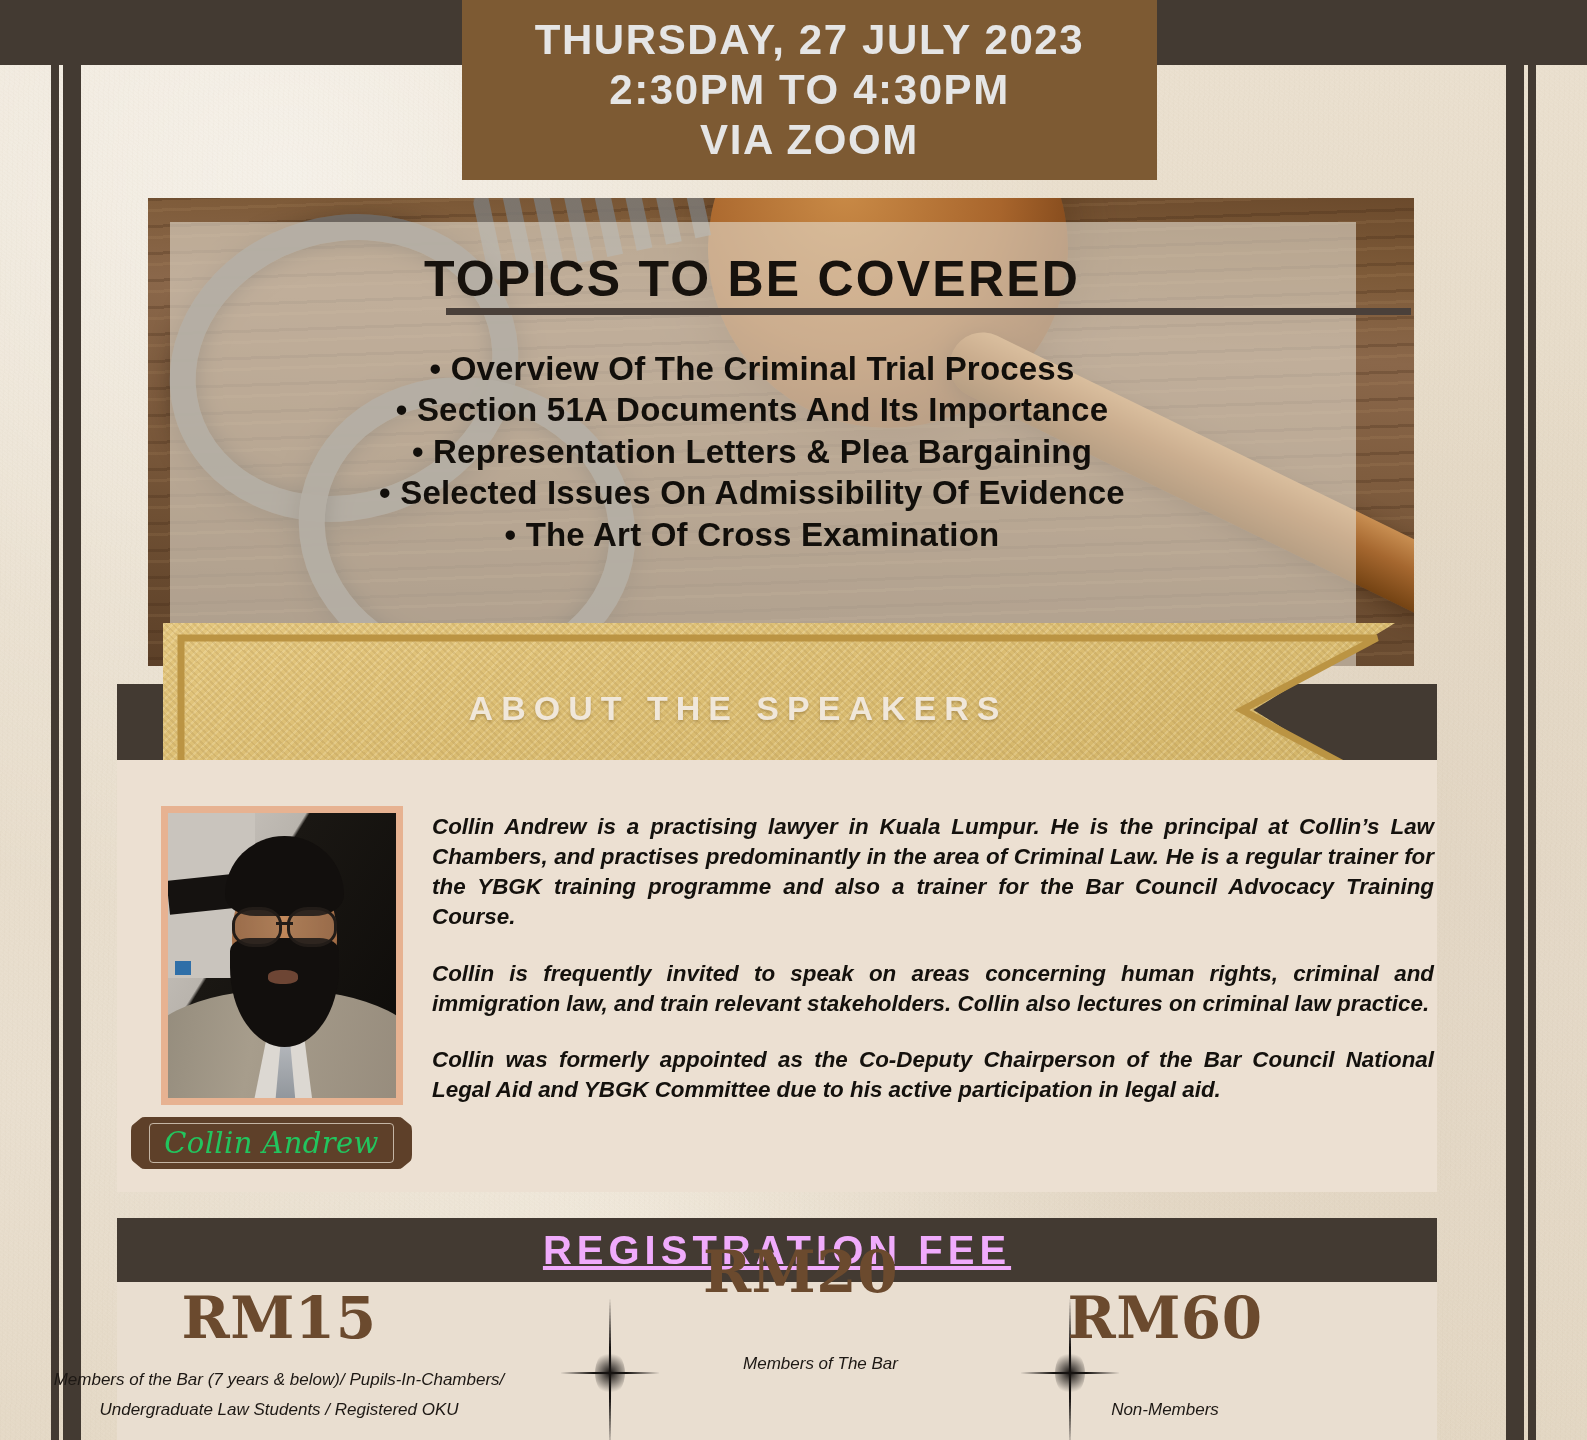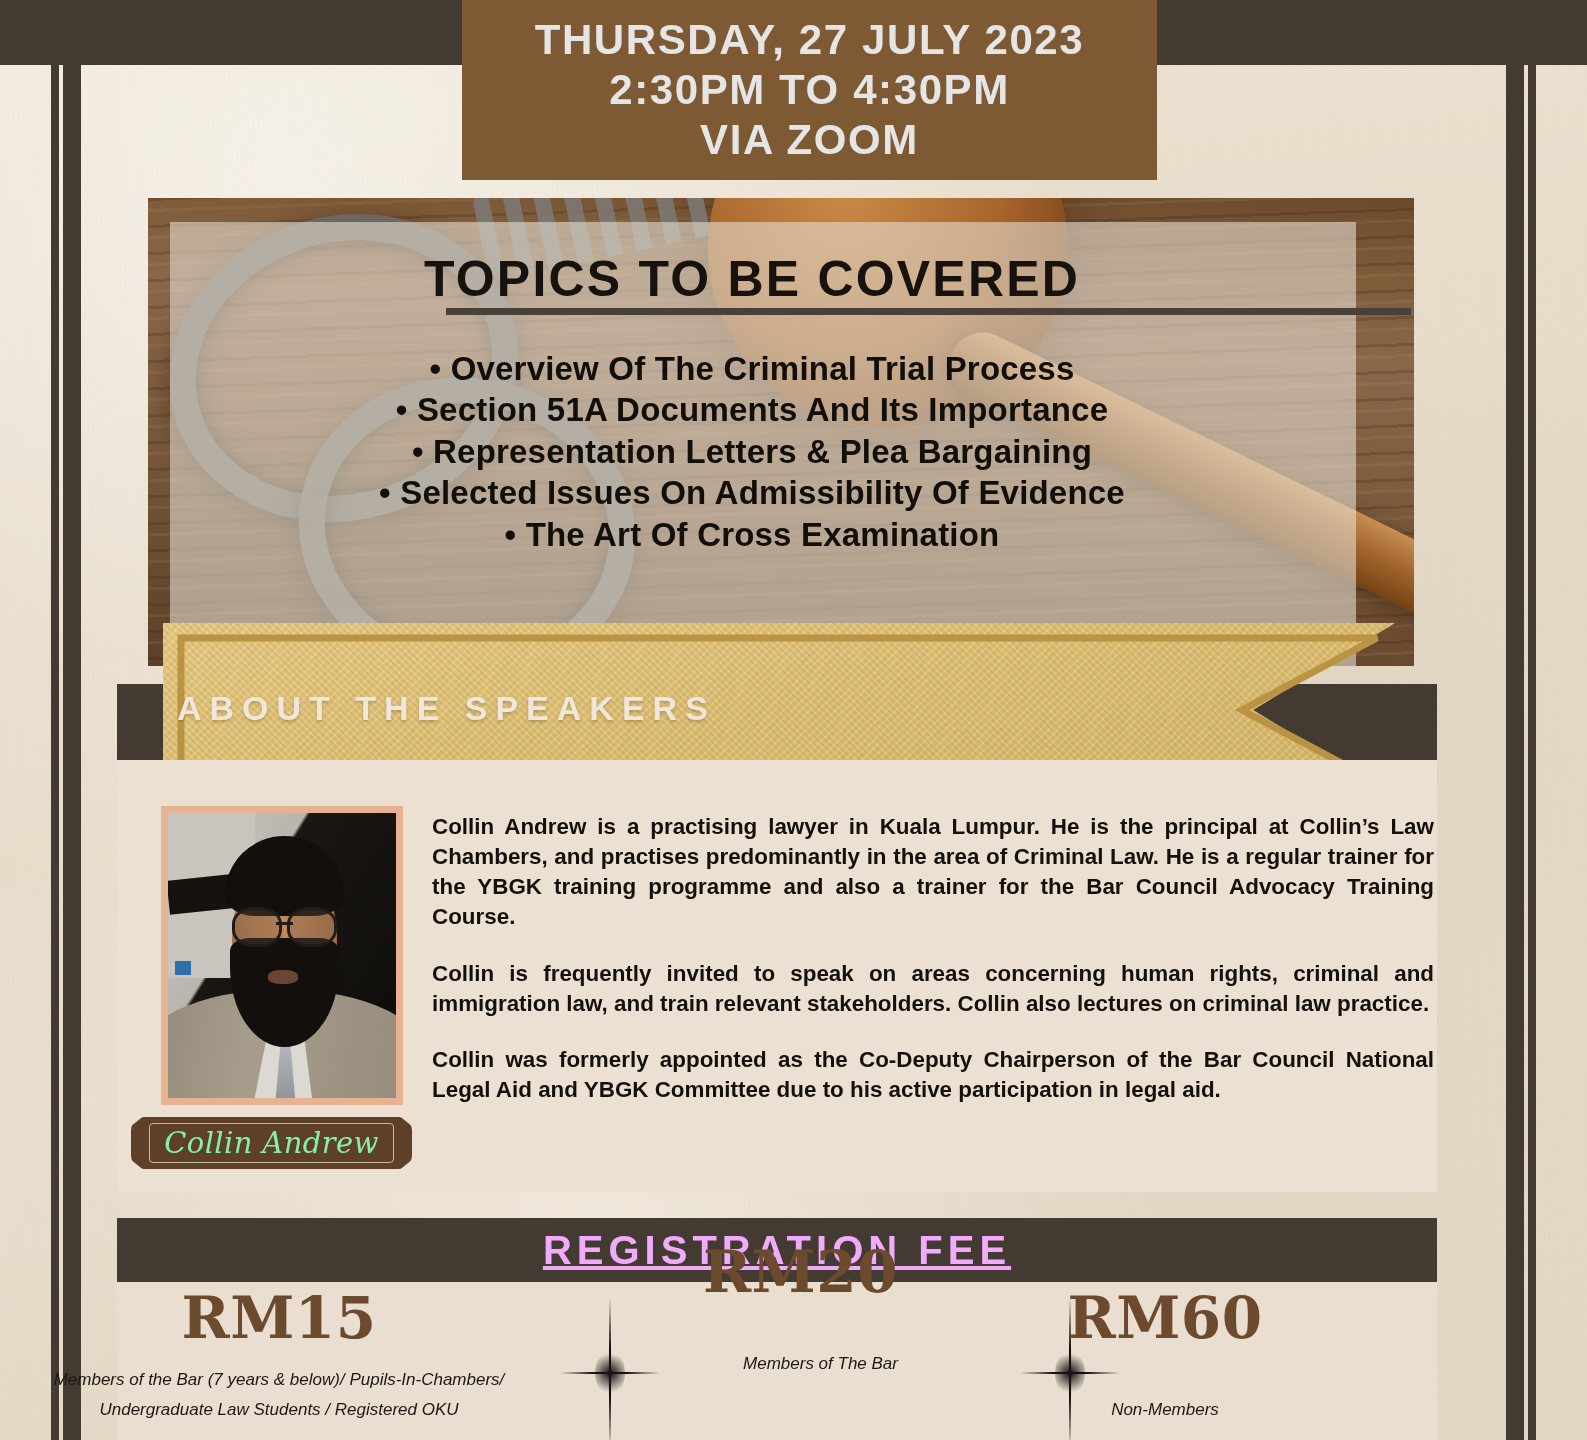--- a/index.html
+++ b/index.html
@@ -137,21 +137,21 @@
       repeating-linear-gradient(-44deg, rgba(255,241,201,.22) 0 2px, rgba(0,0,0,0) 2px 6px),
       linear-gradient(170deg,#e4c77f 0%,#dbbd72 45%,#d2b468 100%);
     -webkit-clip-path:polygon(0 0,100% 0,100% 100%,0 100%,0 100%,0 0);
     clip-path:polygon(0 0, 100% 0, 88.5% 50%, 100% 100%, 0 100%);
   }
   .ribbon-line{
     position:absolute;left:177px;top:634px;width:1204px;height:152px;
     pointer-events:none;
   }
   .ribbon-label{
-    position:absolute;left:177px;top:689px;width:1160px;
+    position:absolute;left:158px;top:689px;width:1160px;text-align:center;
     font-size:34px;font-weight:700;letter-spacing:8px;color:#f0e7da;
     text-shadow:0 2px 3px rgba(110,80,30,.35);
   }
 
   
   .bio-panel{
     position:absolute;left:117px;top:760px;width:1320px;height:432px;
     background:#ece0d2;
   }
   .photo-frame{
@@ -211,30 +211,30 @@
     border-radius:14px;
     -webkit-clip-path:polygon(0 18%,4% 0,96% 0,100% 18%,100% 82%,96% 100%,4% 100%,0 82%);
     clip-path:polygon(0 18%,4% 0,96% 0,100% 18%,100% 82%,96% 100%,4% 100%,0 82%);
     display:flex;align-items:center;justify-content:center;
   }
   .nameplate::after{
     content:"";position:absolute;left:18px;right:18px;top:6px;bottom:6px;
     border:1.5px solid rgba(236,226,212,.72);border-radius:4px;
   }
   .nameplate span{
-    position:relative;z-index:2;color:#86efac;font-size:29px;
+    position:relative;z-index:2;color:#22c55e;font-size:29px;
     font-family:"DejaVu Serif",serif;font-style:italic;letter-spacing:.4px;
   }
 
   .bio-text{
     position:absolute;left:432px;top:812px;width:1002px;
     font-size:22.4px;font-weight:700;line-height:1.345;color:#14110d;
     text-align:justify;
   }
-  .bio-text p{margin:0 0 26px 0;}
+  .bio-text p{margin:0 0 26px 0;font-style:italic;}
   .bio-text p:last-child{margin-bottom:0;}
 
   
   .fee-bar{
     position:absolute;left:117px;top:1218px;width:1320px;height:64px;
     background:#433a32;display:flex;align-items:center;justify-content:center;
   }
   .fee-bar span{color:#f0abfc;font-size:40px;font-weight:700;letter-spacing:5px;text-decoration:underline;}
   .fee-body{
     position:absolute;left:117px;top:1282px;width:1320px;height:158px;

